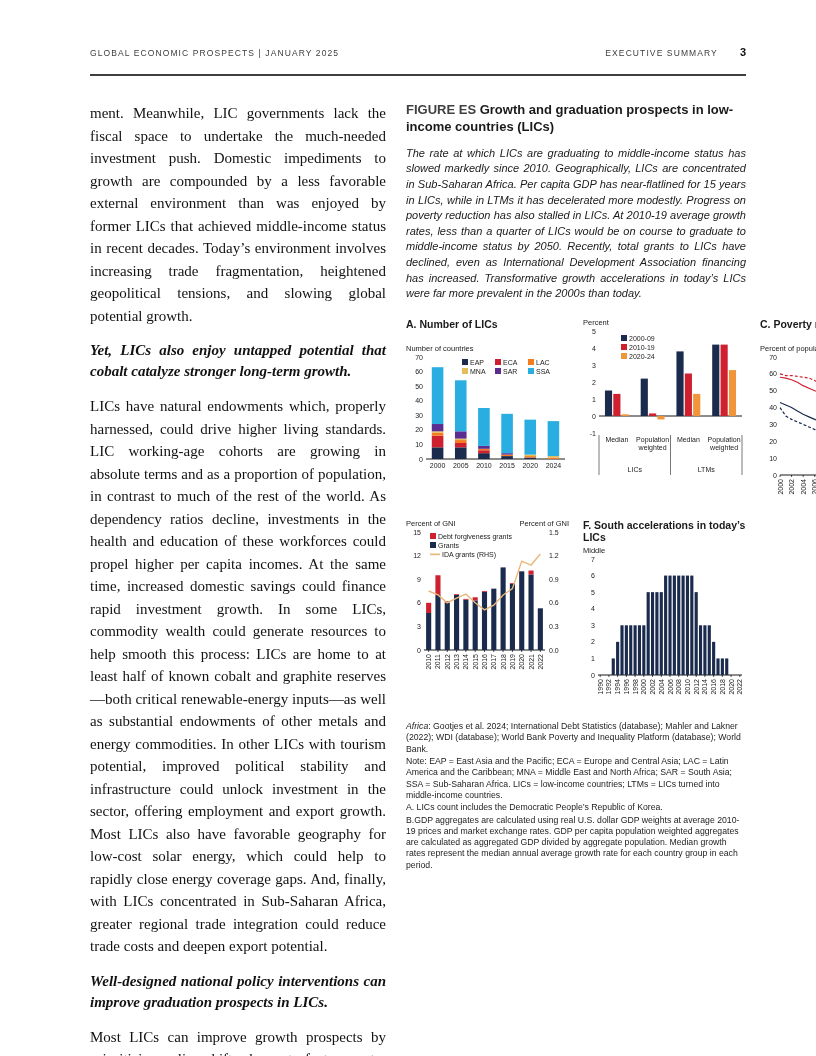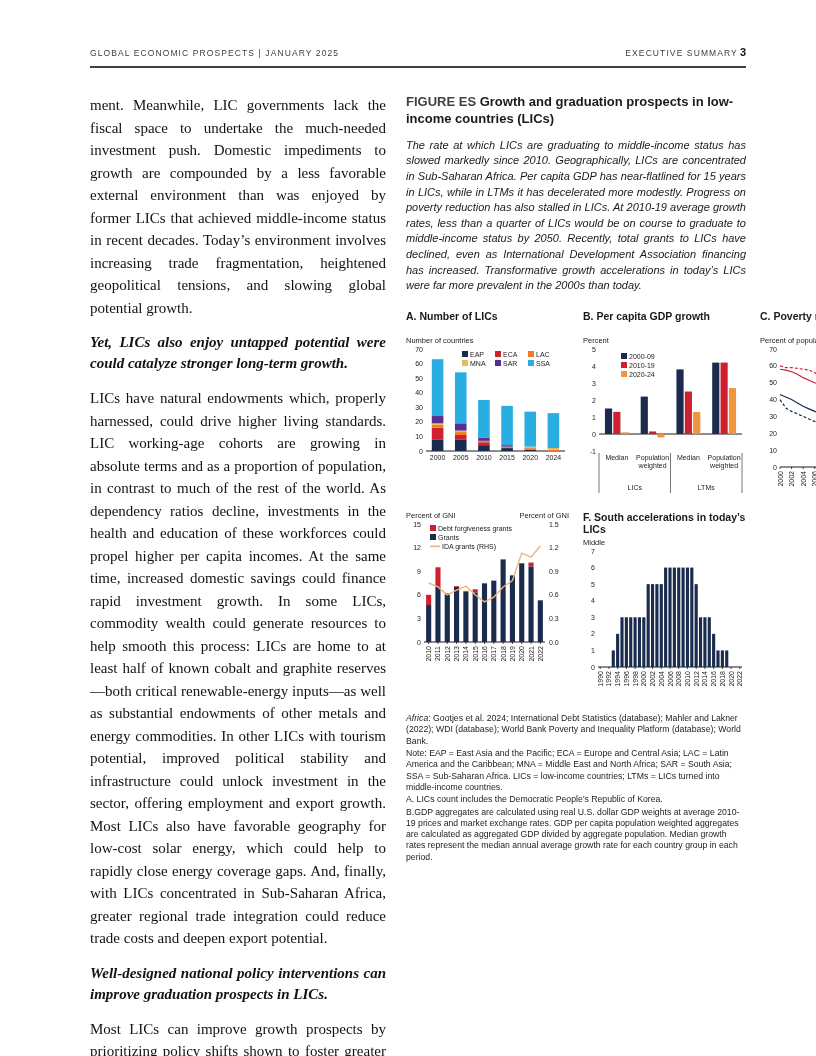--- a/index.html
+++ b/index.html
@@ -1,22 +1,22 @@
 <!DOCTYPE html>
 <html><head>
 <meta charset="utf-8">
 <style>
   html,body{margin:0;padding:0;background:#ffffff;}
   .page{position:relative;width:816px;height:1056px;background:#fff;box-sizing:border-box;
         padding:46px 70px 0 90px;font-family:"Liberation Sans","DejaVu Sans",sans-serif;color:#111;}
   
   .hdr{display:flex;justify-content:space-between;align-items:flex-end;
-       border-bottom:2px solid #3f3f3f;padding-bottom:8px;}
+       border-bottom:2px solid #3f3f3f;padding-bottom:16px;}
   .hdr .left,.hdr .right{font-size:8.5px;letter-spacing:1.1px;color:#3c3c3c;}
-  .hdr .right{display:flex;align-items:flex-end;gap:2px;}
+  .hdr .right{display:flex;align-items:flex-end;gap:22px;}
   .hdr .pageno{font-size:11px;font-weight:bold;color:#111;letter-spacing:0;}
   
   .content{display:flex;gap:20px;margin-top:26px;}
   .colL{width:296px;flex:0 0 296px;font-family:"Liberation Serif","DejaVu Serif",serif;
         font-size:15px;line-height:1.5;text-align:justify;color:#121212;}
   .colL p{margin:0 0 13px 0;}
   .colL h3{margin:6px 0 13px 0;font-size:15px;font-weight:bold;font-style:italic;line-height:1.4;}
   .colR{width:340px;flex:0 0 340px;}
   .figtitle{font-size:13px;font-weight:bold;line-height:1.3;color:#1a1a1a;margin:0 0 10px 0;}
   .figtitle .lab{color:#404040;}
@@ -40,21 +40,21 @@
     <span class="right">
       <span>EXECUTIVE SUMMARY</span>
       <span class="pageno">3</span>
     </span>
   </div>
 
   <div class="content">
 
     <div class="colL">
       <p>ment. Meanwhile, LIC governments lack the fiscal space to undertake the much-needed investment push. Domestic impediments to growth are compounded by a less favorable external environment than was enjoyed by former LICs that achieved middle-income status in recent decades. Today’s environment involves increasing trade fragmentation, heightened geopolitical tensions, and slowing global potential growth.</p>
-      <h3>Yet, LICs also enjoy untapped potential were could catalyze stronger long-term growth.</h3>
+      <h3>Yet, LICs also enjoy untapped potential that cobalt catalyze stronger long-term growth.</h3>
       <p>LICs have natural endowments which, properly harnessed, could drive higher living standards. LIC working-age cohorts are growing in absolute terms and as a proportion of population, in contrast to much of the rest of the world. As dependency ratios decline, investments in the health and education of these workforces could propel higher per capita incomes. At the same time, increased domestic savings could finance rapid investment growth. In some LICs, commodity wealth could generate resources to help smooth this process: LICs are home to at least half of known cobalt and graphite reserves—both critical renewable-energy inputs—as well as substantial endowments of other metals and energy commodities. In other LICs with tourism potential, improved political stability and infrastructure could unlock investment in the sector, offering employment and export growth. Most LICs also have favorable geography for low-cost solar energy, which could help to rapidly close energy coverage gaps. And, finally, with LICs concentrated in Sub-Saharan Africa, greater regional trade integration could reduce trade costs and deepen export potential.</p>
       <h3>Well-designed national policy interventions can improve graduation prospects in LICs.</h3>
       <p>Most LICs can improve growth prospects by prioritizing policy shifts shown to foster greater investment: prudent fiscal policies, deeper trade integration, and improved governance and monetary frameworks. Given the predominance of agriculture and services in LIC employment, a specific focus on raising productivity in promising areas of these sectors warrants attention.</p>
     </div>
 
     <div class="colR">
       <p class="figtitle"><span class="lab">FIGURE ES</span><span> Growth and graduation prospects in low-income countries (LICs)</span></p>
       <p class="figsummary">The rate at which LICs are graduating to middle-income status has slowed markedly since 2010. Geographically, LICs are concentrated in Sub-Saharan Africa. Per capita GDP has near-flatlined for 15 years in LICs, while in LTMs it has decelerated more modestly. Progress on poverty reduction has also stalled in LICs. At 2010-19 average growth rates, less than a quarter of LICs would be on course to graduate to middle-income status by 2050. Recently, total grants to LICs have declined, even as International Development Association financing has increased. Transformative growth accelerations in today’s LICs were far more prevalent in the 2000s than today.</p>
 
       <div class="figure-grid">
@@ -116,21 +116,20 @@
               <text x="130" y="9.5" text-anchor="start" font-size="7" fill="#222" font-family="Liberation Sans, DejaVu Sans, sans-serif">LAC</text>
               <rect x="56" y="13" width="6" height="6" fill="#e3bd59"></rect>
               <text x="64" y="18.5" text-anchor="start" font-size="7" fill="#222" font-family="Liberation Sans, DejaVu Sans, sans-serif">MNA</text>
               <rect x="89" y="13" width="6" height="6" fill="#5b2d90"></rect>
               <text x="97" y="18.5" text-anchor="start" font-size="7" fill="#222" font-family="Liberation Sans, DejaVu Sans, sans-serif">SAR</text>
               <rect x="122" y="13" width="6" height="6" fill="#2aade0"></rect>
               <text x="130" y="18.5" text-anchor="start" font-size="7" fill="#222" font-family="Liberation Sans, DejaVu Sans, sans-serif">SSA</text>
             </svg>
         </div>
         <div class="chart">
-          <h4>B. Per capita GDP growth</h4>
           <div class="units">
               <span>Percent</span>
               <span></span>
             </div>
           <svg width="163" height="150">
               <text x="13" y="106.5" text-anchor="end" font-size="7" fill="#222" font-family="Liberation Sans, DejaVu Sans, sans-serif">-1</text>
               <text x="13" y="89.5" text-anchor="end" font-size="7" fill="#222" font-family="Liberation Sans, DejaVu Sans, sans-serif">0</text>
               <text x="13" y="72.5" text-anchor="end" font-size="7" fill="#222" font-family="Liberation Sans, DejaVu Sans, sans-serif">1</text>
               <text x="13" y="55.5" text-anchor="end" font-size="7" fill="#222" font-family="Liberation Sans, DejaVu Sans, sans-serif">2</text>
               <text x="13" y="38.5" text-anchor="end" font-size="7" fill="#222" font-family="Liberation Sans, DejaVu Sans, sans-serif">3</text>

